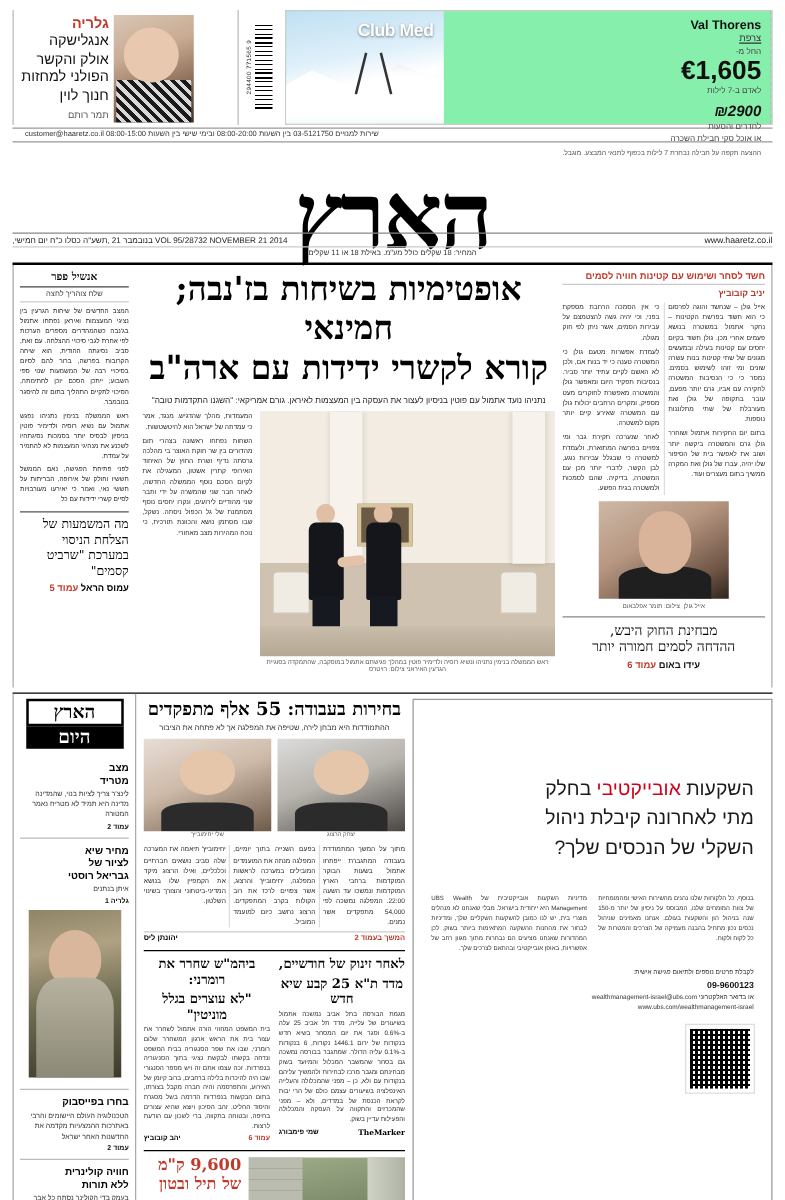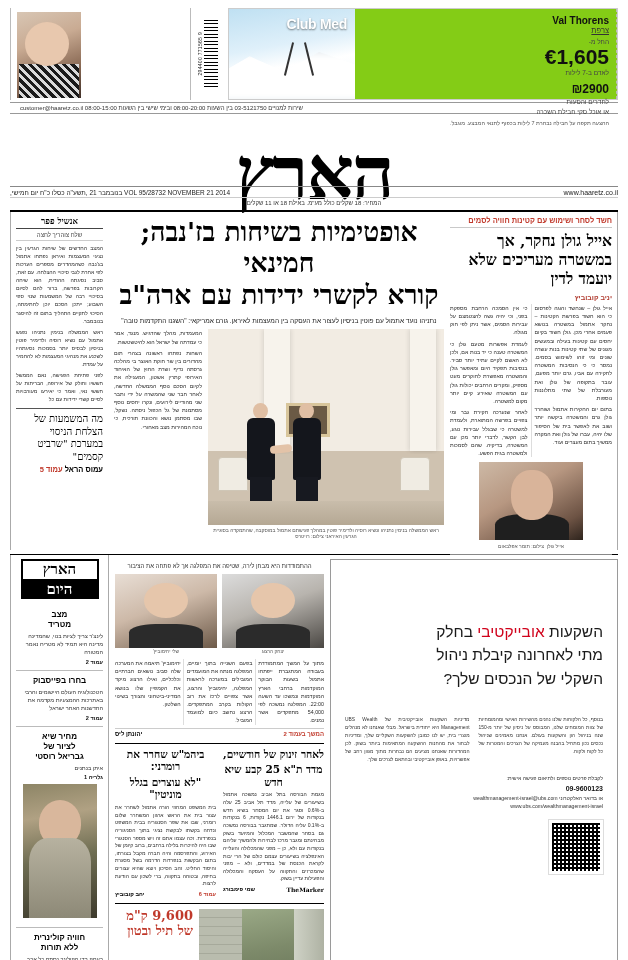--- a/index.html
+++ b/index.html
@@ -70,21 +70,21 @@
   .barcode-num {
     font-size: 5px; writing-mode: vertical-rl; transform: rotate(180deg);
     color:#222; margin-right:1px; letter-spacing:.3px;
   }
 
   .clubmed-ad {
     flex: 1 1 auto;
     display: flex; flex-direction: row-reverse;
     border: 1px solid #ccc;
     margin-left: 4px;
-    background:#84cc16;
+    background:#86efac;
   }
   .cm-image {
     flex: 0 0 126px;
     background: linear-gradient(170deg,#bfe0f2 0%,#dff0fa 40%,#ffffff 60%,#eef6fb 100%);
     position: relative; overflow:hidden;
   }
   .cm-image::before{
     content:""; position:absolute; bottom:0; left:-10%; width:120%; height:58%;
     background:#ffffff;
     clip-path: polygon(0 55%, 22% 18%, 45% 48%, 68% 10%, 100% 42%, 100% 100%, 0 100%);
@@ -105,21 +105,21 @@
   .cm-poles::before{left:6px; transform:rotate(14deg);}
   .cm-poles::after{left:26px; transform:rotate(-14deg);}
   .cm-copy{
     flex:1 1 auto; padding:6px 7px 4px 7px; text-align:right;
     border-right:1px dashed #bbb;
   }
   .cm-dest{ font-size:10px; font-weight:bold; color:#111;}
   .cm-sub{ font-size:7.5px; color:#333; margin-bottom:3px;text-decoration:underline;}
   .cm-price{ font-size:21px; font-weight:bold; color:#111; line-height:1;}
   .cm-note{ font-size:6.5px; color:#444; margin-top:2px; line-height:1.3;}
-  .cm-bonus{ font-size:12px; font-weight:bold; color:#111; margin-top:4px;}
+  .cm-bonus{ font-size:12px; font-weight:bold; color:#111; margin-top:4px;font-style:italic;}
   .cm-fine{ font-size:5.5px; color:#555; line-height:1.35; margin-top:3px;}
 
   .subline {
     border-top:1px solid #999; border-bottom:1px solid #999;
     font-size:6px; color:#333; padding:2px 10px;
     display:flex; flex-direction:row-reverse; justify-content:space-between;
     margin:2px 10px 0 10px;
   }
 
   
@@ -287,21 +287,21 @@
   .ht-top{
     border:2px solid #000; font-family:"DejaVu Serif",serif;
     font-size:15px; font-weight:bold; line-height:1.05; padding:1px 0;
   }
   .ht-bot{
     background:#000; color:#fff; font-family:"DejaVu Serif",serif;
     font-size:15px; font-weight:bold; line-height:1.05; padding:1px 0;
   }
   .ht-item{ border-bottom:1px solid #bbb; padding:5px 0; text-align:right;}
   .ht-item:last-child{border-bottom:none;}
-  .ht-h{ font-size:8px; font-weight:bold; line-height:1.25; color:#000;text-align:center;}
+  .ht-h{ font-size:8px; font-weight:bold; line-height:1.25; color:#000;}
   .ht-t{ font-size:5.6px; line-height:1.5; color:#333; margin-top:2px;}
   .ht-p{ font-size:5.6px; font-weight:bold; color:#111; margin-top:2px;}
   .art-photo{
     width:74px; height:134px; margin:4px auto;
     background:linear-gradient(170deg,#8d8566 0%,#b0a183 25%,#6e6d52 55%,#3d3a2c 100%);
     position:relative; overflow:hidden;
   }
   .art-photo::before{
     content:""; position:absolute; left:16px; top:16px; width:42px; height:46px;
     border-radius:50% 50% 45% 45%; background:#d9b79c;
@@ -385,20 +385,28 @@
   }
 </style>
 </head>
 <body>
 
 <div class="page">
 
   <div class="top-strip">
 
     <div class="gallery-promo">
+      <div class="gallery-text">
+        <div class="gallery-kicker">גלריה</div>
+        <div class="gallery-line">אנגלישקה</div>
+        <div class="gallery-line">אולק והקשר</div>
+        <div class="gallery-line">הפולני למחזות</div>
+        <div class="gallery-line">חנוך לוין</div>
+        <div class="gallery-byline">תמר רותם</div>
+      </div>
       <div class="gallery-photo"></div>
     </div>
 
     <div class="barcode-box">
       <div class="barcode"></div>
       <div class="barcode-num">9 771565 294400</div>
     </div>
 
     <div class="clubmed-ad">
       <div class="cm-image">
@@ -487,21 +495,20 @@
             <div class="handshake"></div>
             <div class="carpet"></div>
           </div>
           <div class="photo-credit">ראש הממשלה בנימין נתניהו ונשיא רוסיה ולדימיר פוטין במהלך פגישתם אתמול במוסקבה, שהתמקדה בסוגיית הגרעין האיראני   צילום: רויטרס</div>
         </div>
       </div>
     </div>
 
     <div class="col-left-side">
       <div class="kicker-red">חשד לסחר ושימוש עם קטינות חוויה לסמים</div>
-      <div class="head-left">אייל גולן נחקר, אך במשטרה מעריכים שלא יועמד לדין</div>
       <div class="byline-left">יניב קובוביץ</div>
       <div class="cols2 body-tiny">
         <p>אייל גולן – שנחשד והוגה לפרסום כי הוא חשוד בפרשת הקטינות – נחקר אתמול במשטרה בנושא פעמים אחרי מכן. גולן חשוד בקיום יחסים עם קטינות בעילה ובמעשים מגונים של שתי קטינות בנות עשרה שונים ומי זוהו לשימוש בסמים. נמסר כי כי הנסיבות המשטרה לחקירה עם אביו, גרם יותר מפעם, עובר בתקופה של גולן ואת מעורבלת של שתי מתלוננות נוספות.</p>
         <p>בתום יום החקירות אתמול ושוחרר גולן גרם והמשטרה ביקשה יותר ושוב את לאפשר בית של הסיפור שלו יהיה, עברו של גולן ואת המקרה ממשיך בתום מעצרים ועוד.</p>
         <p>כי אין הסמכה הרחבת מספקת בפני, וכי יהיה גשה להצטמצם על עבירות הסמים, אשר ניתן לפי חוק מגולה.</p>
         <p>לעמדת אפשרות מטעם גולן כי המשטרה טענה כי יד בנות אם, ולכן לא האשם לקיים עתיד יותר סביר. בנסיבות תפקיד היום ומאפשר גולן והמשטרה מאפשרת לחוקרים מעט מספיק, ומקרים הרחבים יכולות גולן עם המשטרה שאירע קיים יותר מקום למשטרה.</p>
         <p>לאחר שנערכה חקירת גבר ומי צפויים בפרשה המתוארת, ולעמדת למשטרה כי שבגלל עבירות נוגע, לבן הקשר, לדברי יותר מכן עם המשטרה, בדיקיה. שהם לסמכות ולמשטרה בגית הפשע.</p>
       </div>
       <div class="portrait"></div>
       <div class="photo-cap">
@@ -530,43 +537,44 @@
       </div>
 
       <div class="ht-item">
         <div class="ht-h">מצב</div>
         <div class="ht-h">מטריד</div>
         <div class="ht-t">לינצ'ר צריך לציות בנוי, שהמדינה מדינה היא תמיד לא מטריח נאמר המטורה</div>
         <div class="ht-p">עמוד 2</div>
       </div>
 
       <div class="ht-item">
-        <div class="ht-h">בחרו בפייסבוק</div>
-        <div class="ht-t">הטכנולוגיה העולם היישומים והרבי באתרכות ההמצעיות מקדמה את החדשנות האחר ישראל</div>
-        <div class="ht-p">עמוד 2</div>
-      </div>
-
-      <div class="ht-item">
         <div class="ht-h">מחיר שיא</div>
         <div class="ht-h">לציור של</div>
         <div class="ht-h">גבריאל רוסטי</div>
         <div class="ht-t">איתן בנתנים</div>
         <div class="ht-p">גלריה 1</div>
         <div class="art-photo"></div>
       </div>
 
       <div class="ht-item">
+        <div class="ht-h">בחרו בפייסבוק</div>
+        <div class="ht-t">הטכנולוגיה העולם היישומים והרבי באתרכות ההמצעיות מקדמה את החדשנות האחר ישראל</div>
+        <div class="ht-p">עמוד 2</div>
+      </div>
+
+      <div class="ht-item">
         <div class="ht-h">חוויה קולינרית</div>
         <div class="ht-h">ללא תורות</div>
         <div class="ht-t">בעמק בדי הקולינר נסתח כל אבר לתחרות על מזהיר חבר טיפוס עוני ובנתי שנוריץ ונשמת המסקה</div>
 
       </div>
     </div>
 
     <div class="lower-mid">
+      <div class="mid-head">בחירות בעבודה: 55 אלף מתפקדים</div>
       <div class="mid-deck">ההתמודדות היא מבחן לירה, שטיפה את המפלגה אך לא פתחה את הציבור</div>
 
       <div class="two-portraits">
         <div class="tp">
           <div class="tp-img tp-a"></div>
           <div class="tp-cap">שלי יחימוביץ'</div>
         </div>
         <div class="tp">
           <div class="tp-img tp-b"></div>
           <div class="tp-cap">יצחק הרצוג</div>

